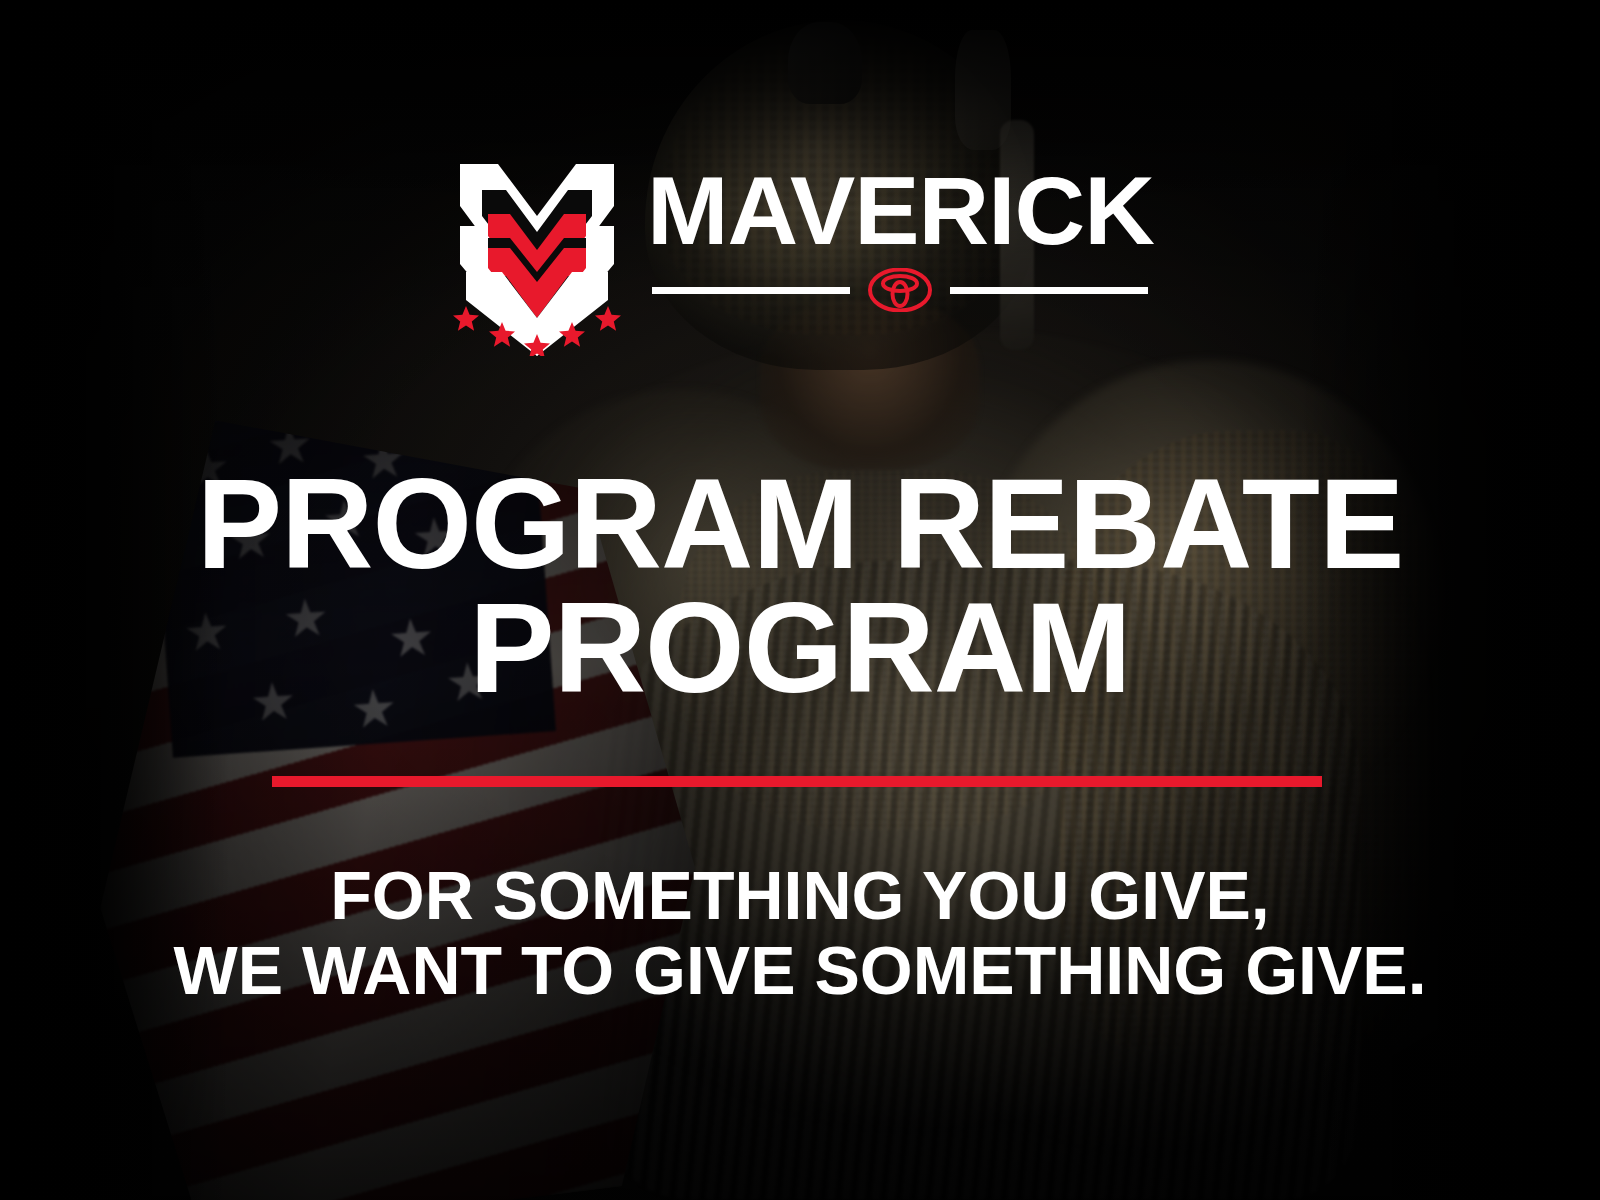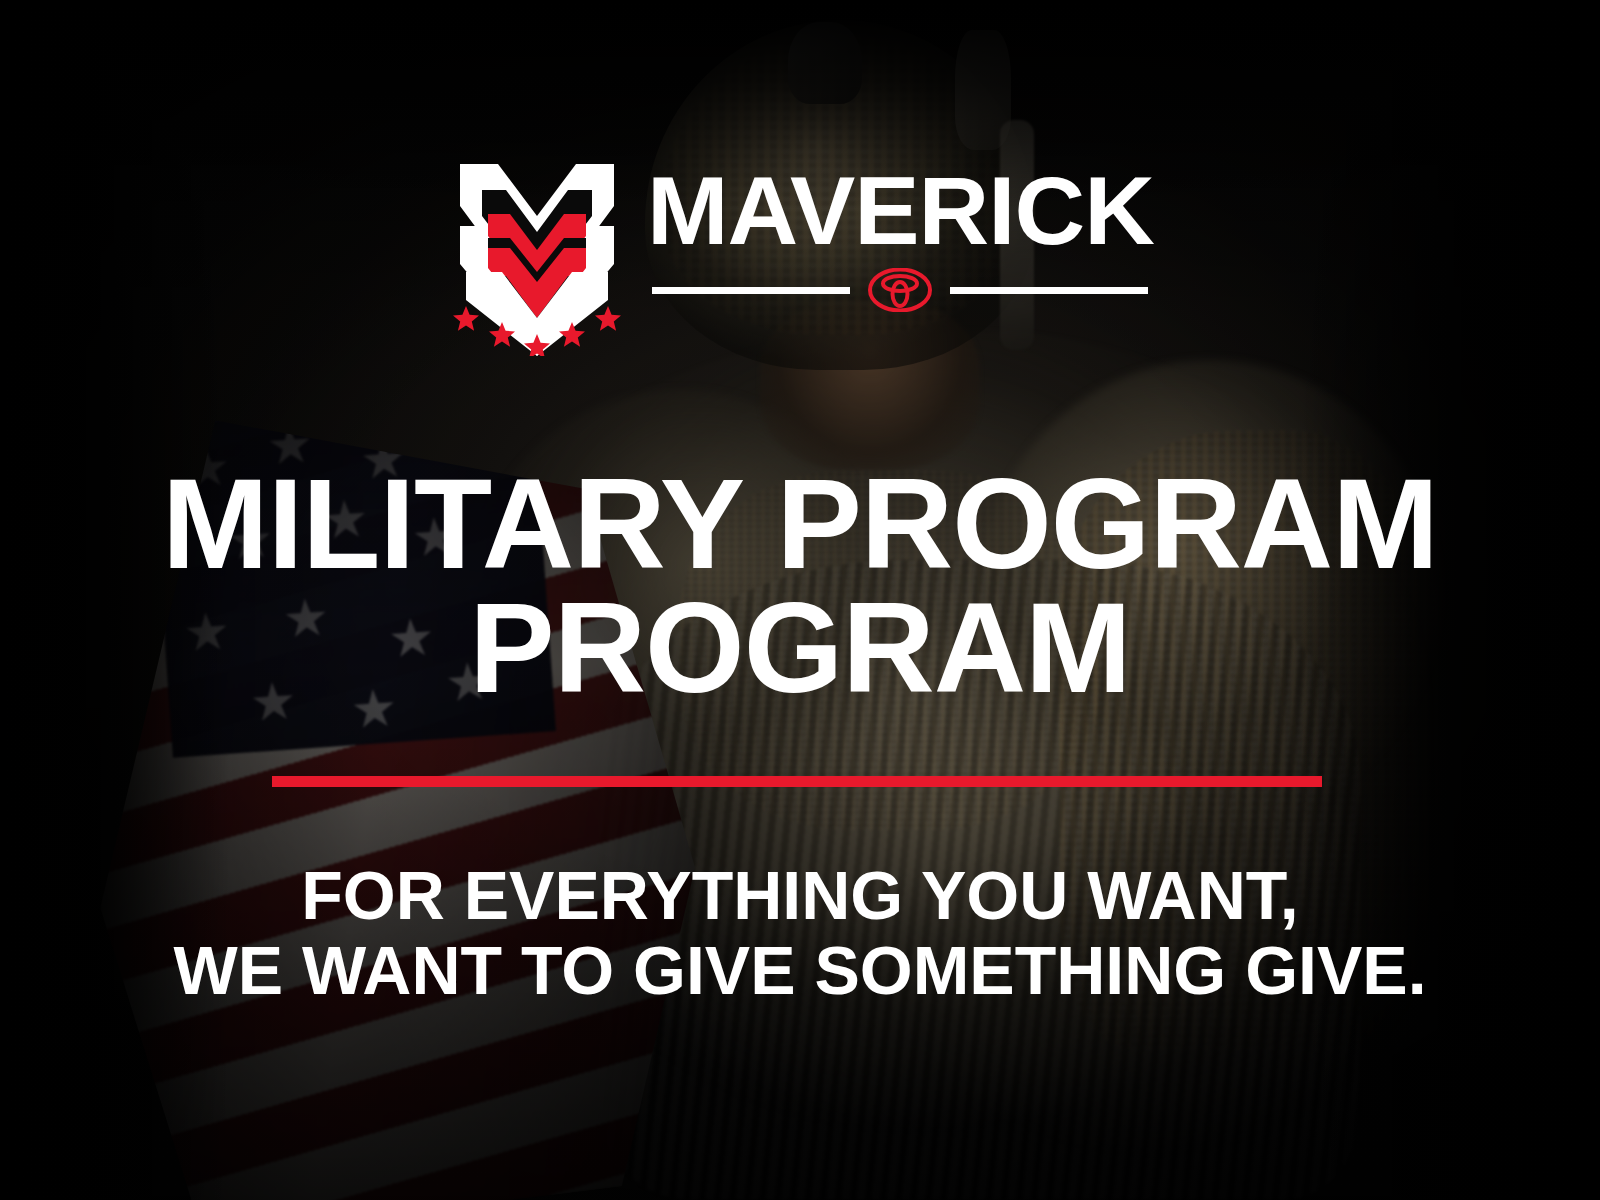--- a/index.html
+++ b/index.html
@@ -424,25 +424,25 @@
               </svg>
             </div>
           </div>
 
           <div class="rule"></div>
         </div>
       </div>
     </div>
 
     <div class="headline">
-      <span class="hl-line">MILITARY PROGRAM</span>
+      <span class="hl-line">PROGRAM REBATE</span>
       <span class="hl-line">PROGRAM</span>
     </div>
 
     <div class="divider"></div>
 
     <div class="subhead">
-      <span class="sh-line">FOR EVERYTHING YOU WANT,</span>
+      <span class="sh-line">FOR SOMETHING YOU GIVE,</span>
       <span class="sh-line">WE WANT TO GIVE SOMETHING GIVE.</span>
     </div>
 
   </div>
 </div>
 
 </body></html>

